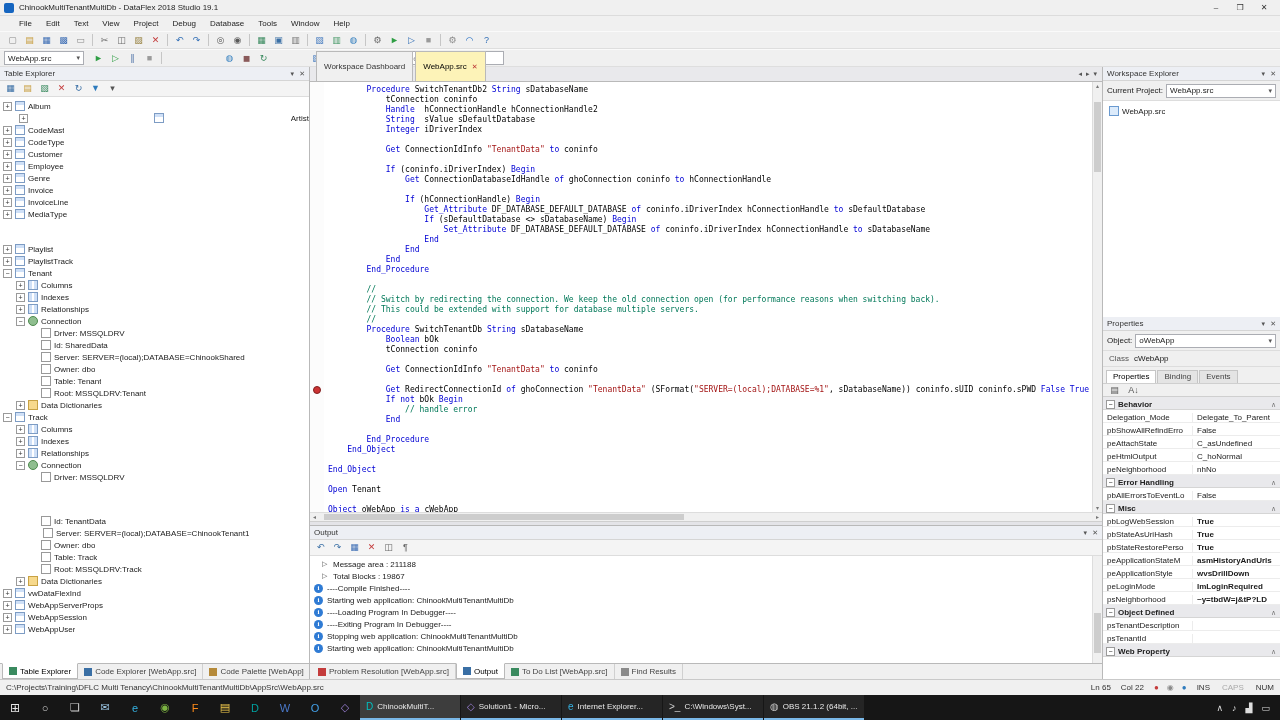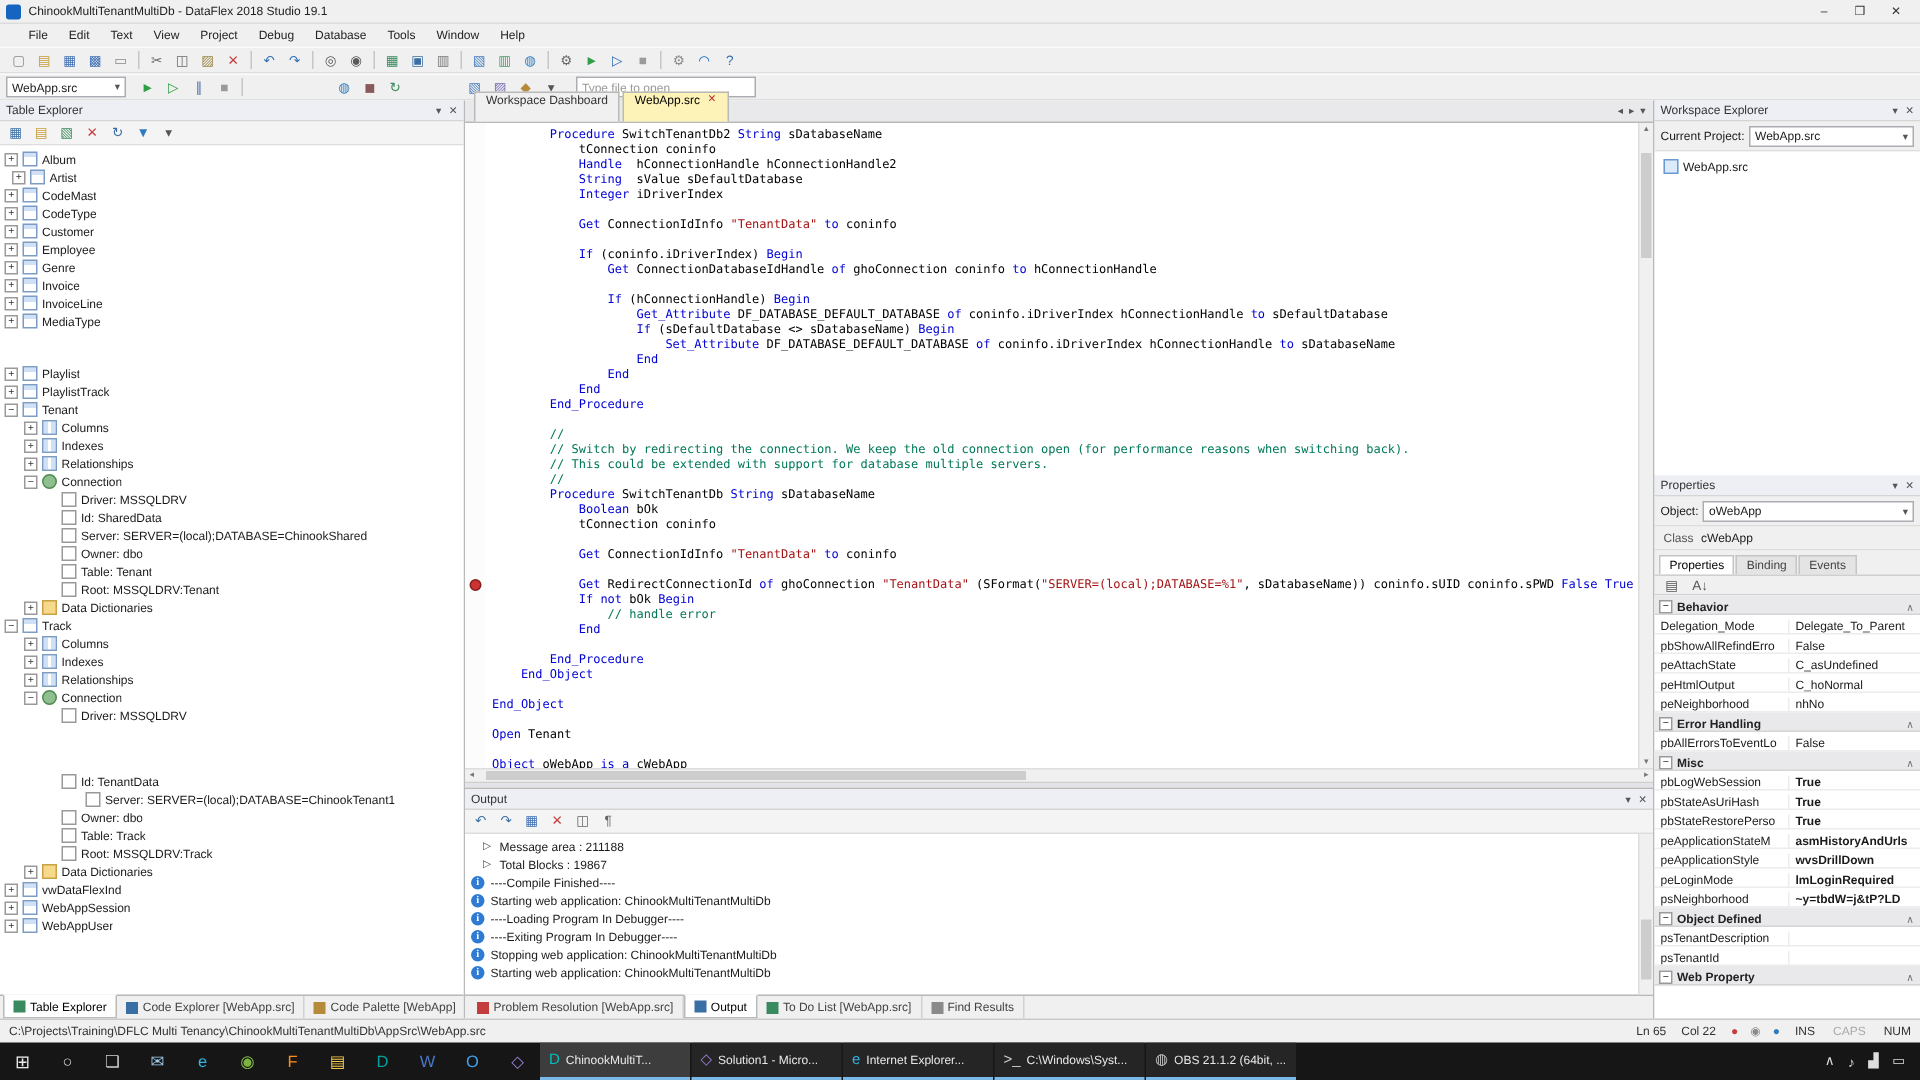--- a/index.html
+++ b/index.html
@@ -50,21 +50,21 @@
   .ti-table { border:1px solid #7d9cc4; background:linear-gradient(#cfe0f7 0 3px,#fff 3px); }
   .ti-columns,.ti-indexes,.ti-relations { border:1px solid #7d9cc4; background:linear-gradient(90deg,#cfe0f7 0 3px,#fff 3px 5px,#cfe0f7 5px 8px,#fff 8px); }
   .ti-connection { background:#8fbe8f; border:1px solid #4e8a4e; border-radius:50%; }
   .ti-doc { background:#fff; border:1px solid #999; }
   .ti-folder { background:#f7d98c; border:1px solid #c8a244; }
   .ti-project { background:#dcebfb; border:1px solid #6a9ad0; }
 
   
   .doc-tabs { height:15px; background:#e9e9ec; border-bottom:1px solid #b9b9b9; display:flex; flex:0 0 auto; }
   .doc-tabs-list { display:flex; align-items:flex-end; flex:1; padding-left:6px; min-width:0; }
-  .doc-tab { height:20px; display:flex; padding:0 7px; border:1px solid #b9b9b9; border-bottom:none; background:#f0f0f0; color:#333; margin-right:2px; white-space:nowrap; }
+  .doc-tab { height:30px; display:flex; align-items:center; padding:0 7px; border:1px solid #b9b9b9; border-bottom:none; background:#f0f0f0; color:#333; margin-right:2px; white-space:nowrap; }
   .doc-tab.active { background:#fdf3b8; color:#000; }
   .tab-close { color:#b33; margin-left:5px; font-size:7px; }
   .doc-tabs-btns { display:flex; align-items:center; gap:4px; padding:0 5px; color:#555; font-size:7px; }
 
   
   .editor-area { flex:1; min-height:0; display:flex; background:#fff; }
   .gutter { width:14px; background:#fcfcfc; position:relative; flex:0 0 auto; }
   .bp { position:absolute; left:3px; width:8px; height:8px; border-radius:50%; background:#cc3333; border:1px solid #802020; }
   .code { flex:1; min-width:0; font-family:"DejaVu Sans Mono","Liberation Mono",monospace; font-size:8px; line-height:10px; white-space:pre; overflow:hidden; padding:3px 0 0 4px; color:#000; }
   .code-line { height:10px; }
@@ -332,21 +332,21 @@
           <span class="tb-btn">
             <span class="tb-glyph" style="color: rgb(85, 85, 85);">▾</span>
           </span>
         </div>
       <div class="tree" id="te-tree">
           <div class="tree-row" style="padding-left: 3px;">
             <span class="tw-exp">+</span>
             <span class="ti ti-table"></span>
             <span class="tw-label">Album</span>
           </div>
-          <div class="tree-row" style="padding-left: 8px;">
+          <div class="tree-row" style="padding-left: 19px; justify-content: space-between;">
             <span class="tw-exp">+</span>
             <span class="ti ti-table"></span>
             <span class="tw-label">Artist</span>
           </div>
           <div class="tree-row" style="padding-left: 3px;">
             <span class="tw-exp">+</span>
             <span class="ti ti-table"></span>
             <span class="tw-label">CodeMast</span>
           </div>
           <div class="tree-row" style="padding-left: 3px;">
@@ -482,21 +482,21 @@
           <div class="tree-row" style="padding-left: 29px;">
             <span class="tw-exp hidden"></span>
             <span class="ti ti-doc"></span>
             <span class="tw-label">Driver: MSSQLDRV</span>
           </div>
           <div class="tree-row" style="padding-left: 29px; margin-top: 32px;">
             <span class="tw-exp hidden"></span>
             <span class="ti ti-doc"></span>
             <span class="tw-label">Id: TenantData</span>
           </div>
-          <div class="tree-row" style="padding-left: 45px;">
+          <div class="tree-row" style="padding-left: 31px;">
             <span class="tw-exp hidden"></span>
             <span class="ti ti-doc"></span>
             <span class="tw-label">Server: SERVER=(local);DATABASE=ChinookTenant1</span>
           </div>
           <div class="tree-row" style="padding-left: 29px;">
             <span class="tw-exp hidden"></span>
             <span class="ti ti-doc"></span>
             <span class="tw-label">Owner: dbo</span>
           </div>
           <div class="tree-row" style="padding-left: 29px;">
@@ -511,20 +511,25 @@
           </div>
           <div class="tree-row" style="padding-left: 16px;">
             <span class="tw-exp">+</span>
             <span class="ti ti-folder"></span>
             <span class="tw-label">Data Dictionaries</span>
           </div>
           <div class="tree-row" style="padding-left: 3px;">
             <span class="tw-exp">+</span>
             <span class="ti ti-table"></span>
             <span class="tw-label">vwDataFlexInd</span>
+          </div>
+          <div class="tree-row" style="padding-left: 3px;">
+            <span class="tw-exp">+</span>
+            <span class="ti ti-table"></span>
+            <span class="tw-label">WebAppServerProps</span>
           </div>
           <div class="tree-row" style="padding-left: 3px;">
             <span class="tw-exp">+</span>
             <span class="ti ti-table"></span>
             <span class="tw-label">WebAppSession</span>
           </div>
           <div class="tree-row" style="padding-left: 3px;">
             <span class="tw-exp">+</span>
             <span class="ti ti-table"></span>
             <span class="tw-label">WebAppUser</span>

